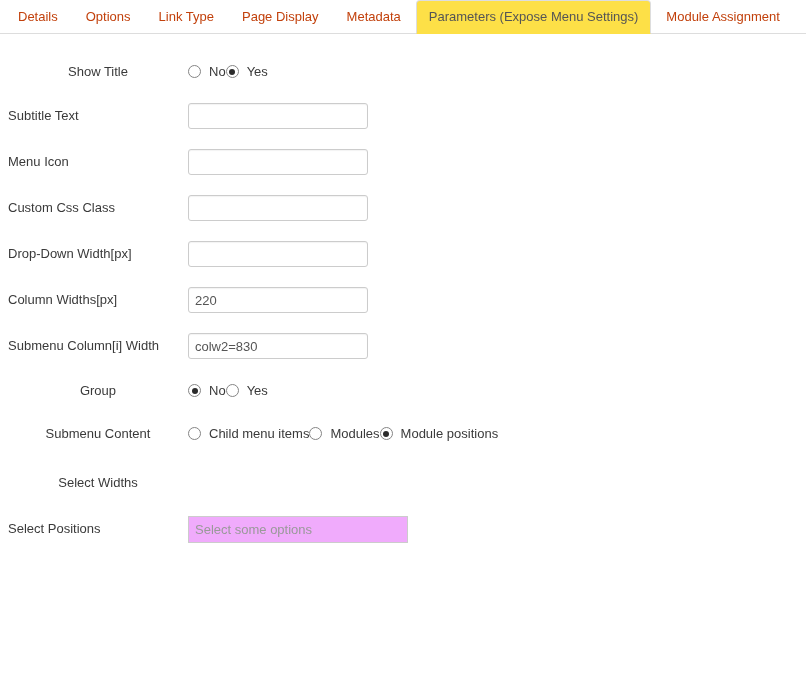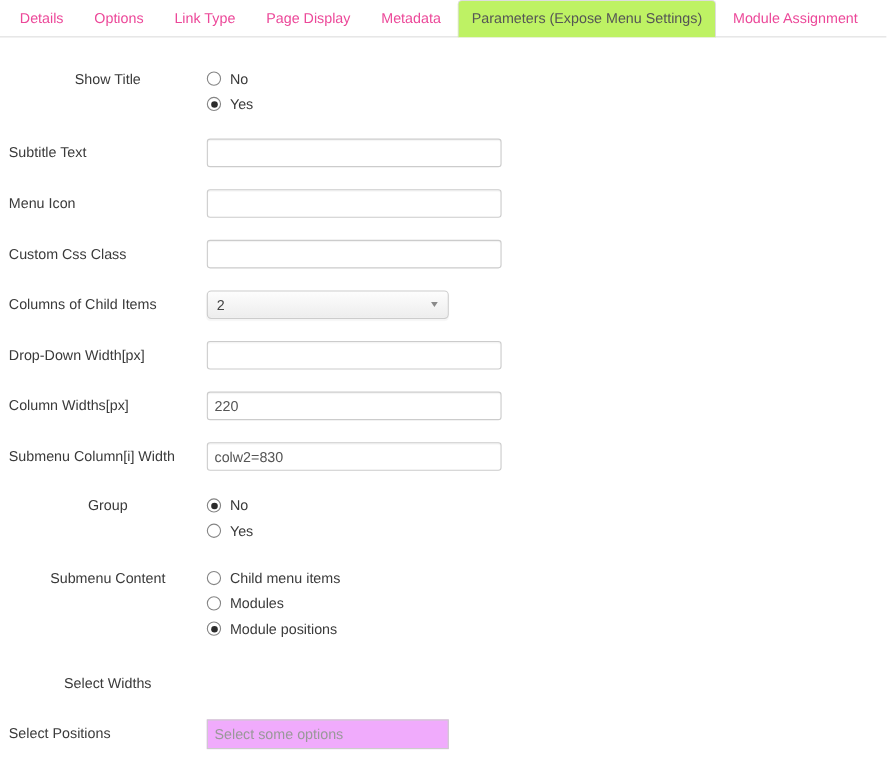--- a/index.html
+++ b/index.html
@@ -20,44 +20,44 @@
     border-bottom: 1px solid #ddd;
     padding-left: 5px;
     min-height: 34px;
   }
   .tab {
     padding: 8px 12px;
     margin-right: 2px;
     margin-bottom: -1px;
     border: 1px solid transparent;
     border-radius: 4px 4px 0 0;
-    color: #ec4899;
+    color: #c2410c;
     line-height: 16px;
     cursor: pointer;
     white-space: nowrap;
   }
   .tab.active {
-    background: #bef264;
+    background: #fde047;
     border-color: #ddd #ddd transparent #ddd;
     color: #555;
     cursor: default;
   }
 
   
   .form { padding: 26px 0 0 8px; }
   .row { display: flex; margin-bottom: 20px; }
   .row-label {
     width: 180px;
     padding-top: 5px;
     color: #3a3a3a;
   }
-  .controls { display: flex; flex-direction: column; }
+  .controls { display: flex; flex-direction: row; align-items: center; }
 
   input.text {
-    width: 268px; height: 26px;
+    width: 180px; height: 26px;
     padding: 4px 6px;
     border: 1px solid #ccc;
     border-radius: 3px;
     background: #fff;
     color: #555;
     font-family: "Liberation Sans", sans-serif;
     font-size: 13px;
     box-shadow: inset 0 1px 1px rgba(0,0,0,0.05);
     outline: none;
   }
@@ -168,29 +168,20 @@
     </div>
   </div>
 
   <div class="row">
     <div class="row-label">Custom Css Class</div>
     <div class="controls">
       <input class="text" type="text" value="" style="">
     </div>
   </div>
 
-  <div class="row">
-    <div class="row-label">Columns of Child Items</div>
-    <div class="controls">
-      <div class="select">
-        <span>2</span>
-        <span class="chev">▼</span>
-      </div>
-    </div>
-  </div>
 
   <div class="row">
     <div class="row-label">Drop-Down Width[px]</div>
     <div class="controls">
       <input class="text" type="text" value="" style="">
     </div>
   </div>
 
   <div class="row">
     <div class="row-label">Column Widths[px]</div>

